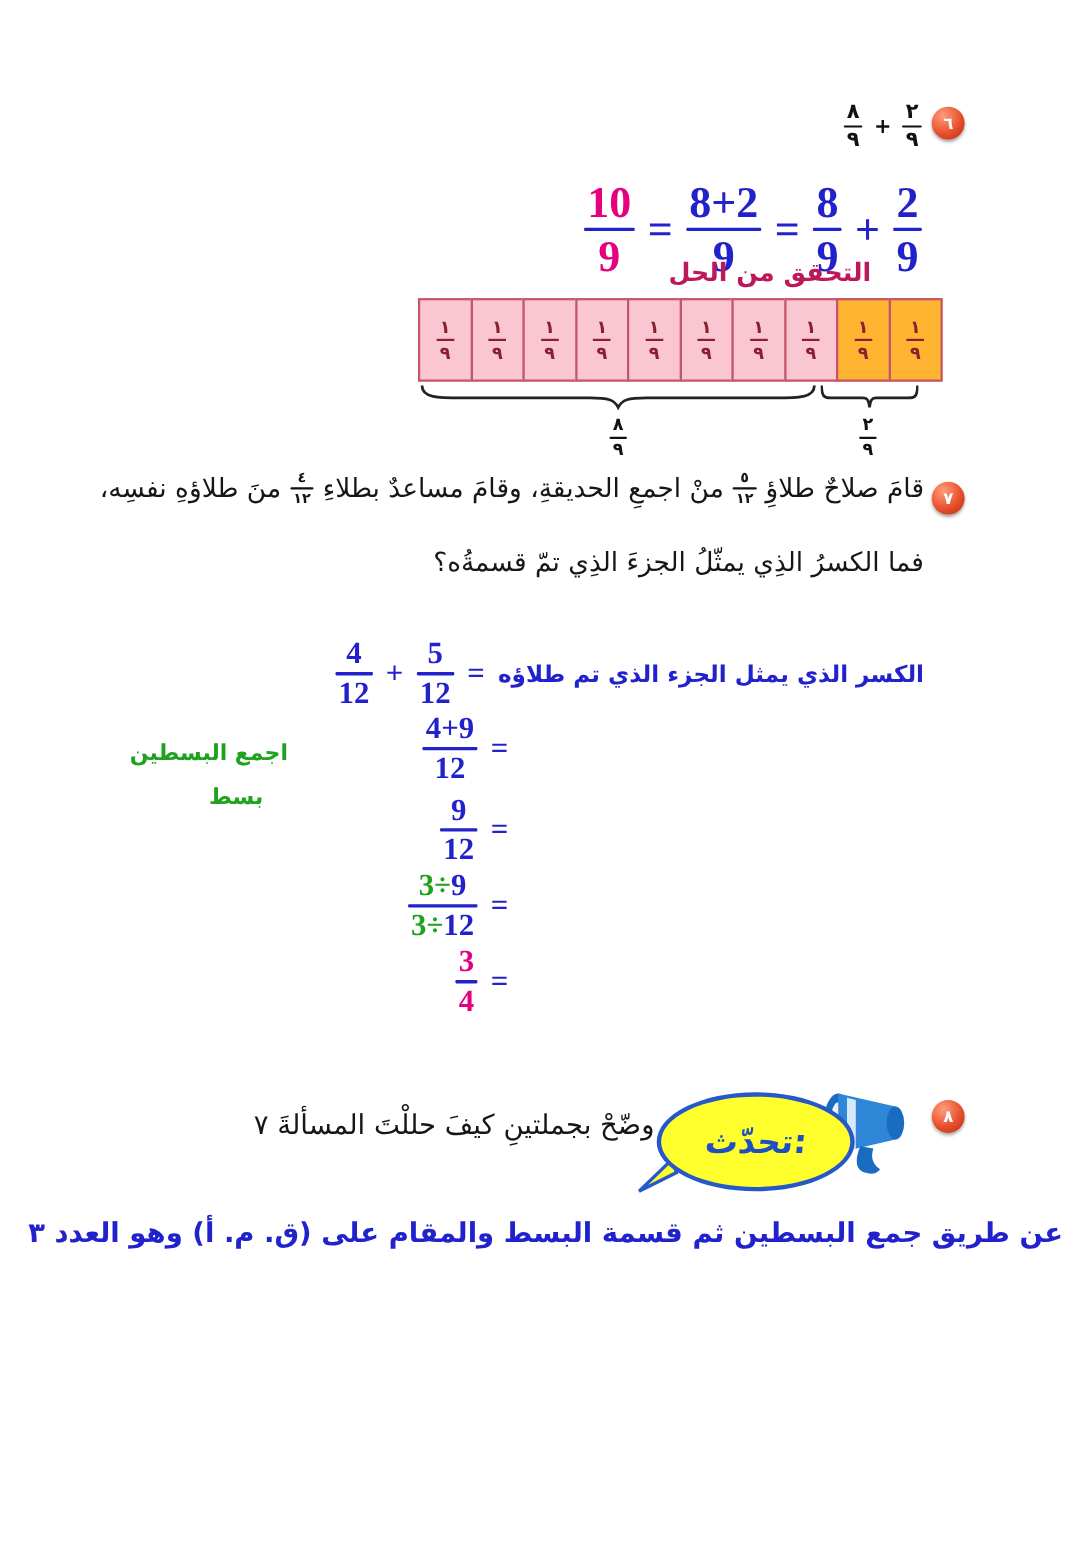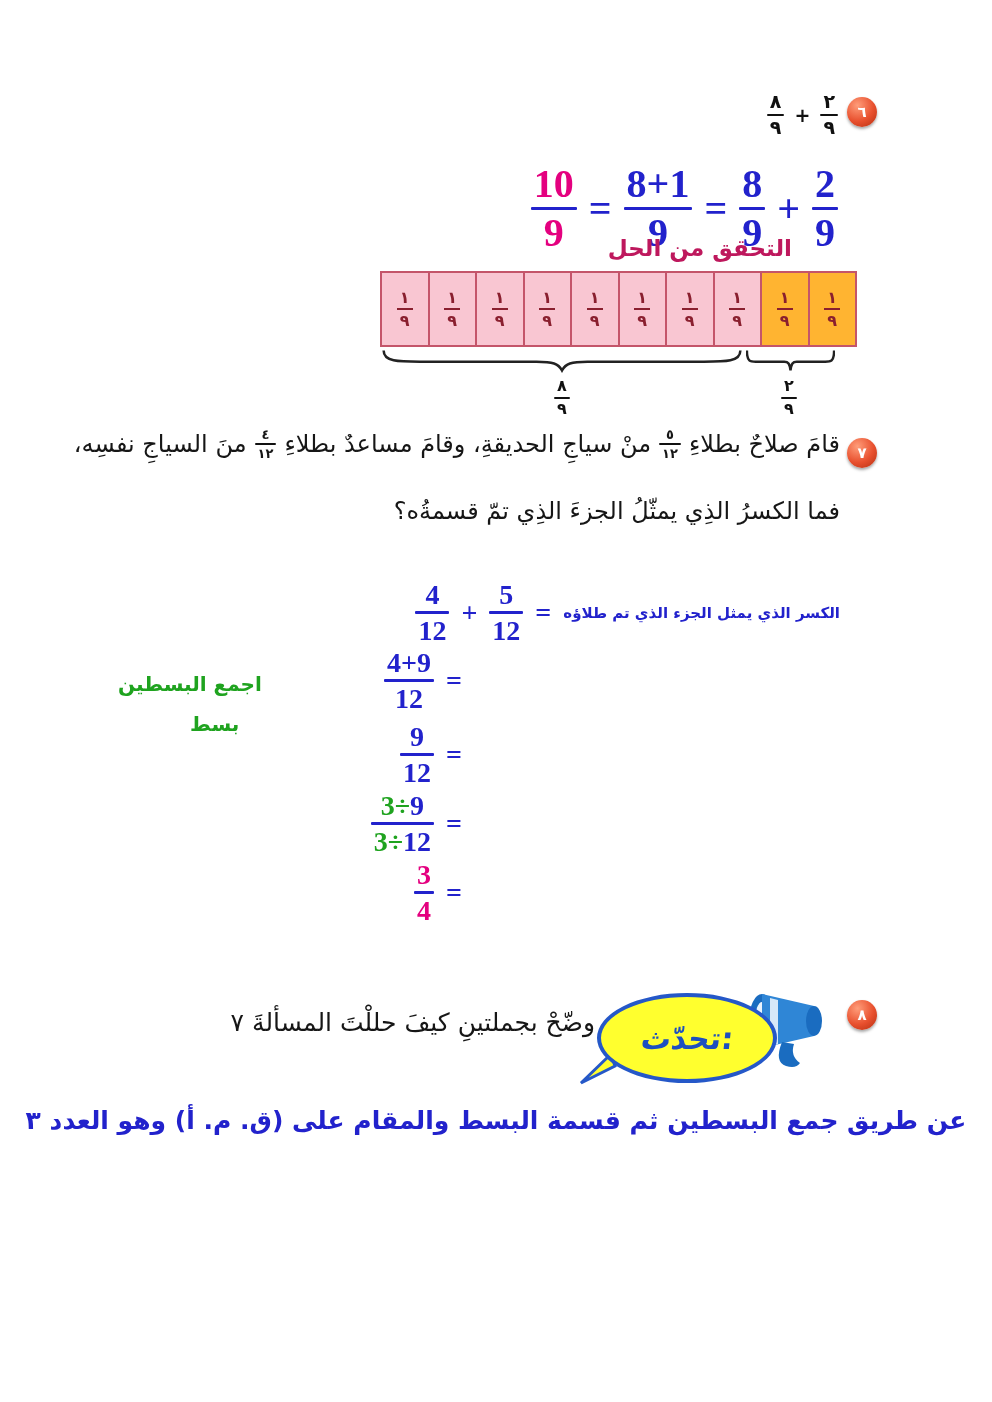--- a/index.html
+++ b/index.html
@@ -34,21 +34,21 @@
   .cell.pink{background:#f9c6d2;}
   .cell.orange{background:#ffb431;}
   .cfrac{display:inline-flex;flex-direction:column;align-items:center;line-height:1;
          font-weight:bold;font-size:16px;color:#8a1f2f;}
   .cbar{width:16px;height:2px;background:#8a1f2f;margin:2.5px 0;}
   .glabel{width:44px;display:flex;justify-content:center;font-size:16px;font-weight:bold;color:#111;}
   .glabel .fbar{background:#111;height:2px;}
   .p7line{font-size:24px;white-space:nowrap;display:flex;align-items:center;gap:8px;direction:rtl;color:#161616;}
   .inline-frac{font-size:13px;font-weight:bold;line-height:1;}
   .inline-frac .fbar{background:#111;height:1.5px;}
-  .steplabel{font-family:"DejaVu Sans",sans-serif;font-size:15px;font-weight:bold;}
+  .steplabel{font-family:"DejaVu Sans",sans-serif;font-size:21px;font-weight:bold;}
   .note{color:#1fa31f;font-size:20px;font-weight:bold;direction:rtl;white-space:nowrap;text-align:right;}
   .bubble{width:172px;height:82px;background:#ffff2e;border:4px solid #2558c8;border-radius:50%;
           display:flex;align-items:center;justify-content:center;}
   .bubble-text{color:#1d4fc0;font-size:30px;font-weight:bold;transform:skewX(-6deg);}
   .prompt{font-size:25px;white-space:nowrap;color:#161616;}
   .answer{color:#2222cc;font-size:25px;font-weight:bold;text-align:center;direction:rtl;white-space:nowrap;}
 </style>
 </head>
 <body>
 
@@ -71,21 +71,21 @@
   </div>
 
   <div class="abs row eqfont equation blue" dir="ltr" style="right:154px;top:163px">
     <span class="frac">
       <span class="num mag">10</span>
       <span class="fbar"></span>
       <span class="den mag">9</span>
     </span>
     <span class="op">=</span>
     <span class="frac">
-      <span class="num">8+1</span>
+      <span class="num">8+2</span>
       <span class="fbar"></span>
       <span class="den">9</span>
     </span>
     <span class="op">=</span>
     <span class="frac">
       <span class="num">8</span>
       <span class="fbar"></span>
       <span class="den">9</span>
     </span>
     <span class="op">+</span>
@@ -189,33 +189,33 @@
     <span class="frac">
       <span class="num">٢</span>
       <span class="fbar"></span>
       <span class="den">٩</span>
     </span>
   </div>
 
   <div class="abs badge" style="left:847px;top:438px">٧</div>
 
   <div class="abs p7line" style="right:152px;top:428px">
-    <span>قامَ صلاحٌ بطلاءِ</span>
+    <span>قامَ صلاحٌ طلاؤِ</span>
     <span class="frac inline-frac" dir="ltr">
       <span class="num">٥</span>
       <span class="fbar"></span>
       <span class="den">١٢</span>
     </span>
-    <span>منْ سياجِ الحديقةِ، وقامَ مساعدٌ بطلاءِ</span>
+    <span>منْ اجمعِ الحديقةِ، وقامَ مساعدٌ بطلاءِ</span>
     <span class="frac inline-frac" dir="ltr">
       <span class="num">٤</span>
       <span class="fbar"></span>
       <span class="den">١٢</span>
     </span>
-    <span>منَ السياجِ نفسِه،</span>
+    <span>منَ طلاؤهِ نفسِه،</span>
   </div>
   <div class="abs p7line" style="right:152px;top:497px">
     <span>فما الكسرُ الذِي يمثّلُ الجزءَ الذِي تمّ قسمةُه؟</span>
   </div>
 
   <div class="abs row eqfont blue" dir="rtl" style="right:152px;top:580px">
     <span class="steplabel">الكسر الذي يمثل الجزء الذي تم طلاؤه</span>
     <span class="op">=</span>
     <span class="frac" dir="ltr">
       <span class="num">5</span>

